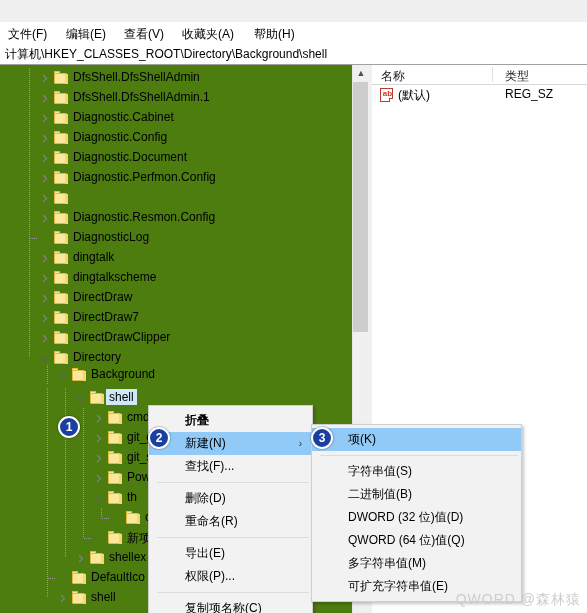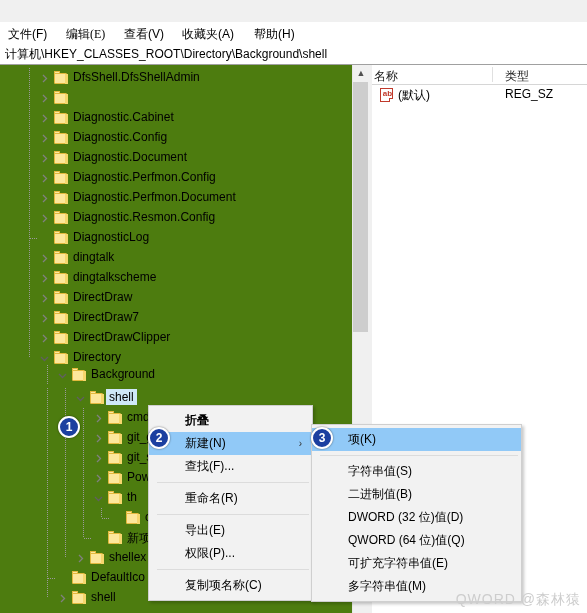--- a/index.html
+++ b/index.html
@@ -96,21 +96,21 @@
              letter-spacing:1px;z-index:60;white-space:nowrap;}
 </style>
 </head>
 <body>
 
 <div class="win">
 
 
   <div class="menubar">
     <div class="menu-item" style="left:6px;"><span>文件(F)</span></div>
-    <div class="menu-item" style="left:64px;font-family:Liberation Serif, serif;"><span>编辑(E)</span></div>
+    <div class="menu-item" style="left:64px;"><span>编辑(E)</span></div>
     <div class="menu-item" style="left:122px;"><span>查看(V)</span></div>
     <div class="menu-item" style="left:180px;"><span>收藏夹(A)</span></div>
     <div class="menu-item" style="left:252px;"><span>帮助(H)</span></div>
   </div>
 
   <div class="addrbar">
     <div class="addrtext">计算机\HKEY_CLASSES_ROOT\Directory\Background\shell</div>
   </div>
 
   <div class="tree-pane">
@@ -134,20 +134,21 @@
           <div class="chev" style="left: 39px;">
             <svg width="11" height="11" viewBox="0 0 11 11">
               <path d="M4 2 L7.5 5.5 L4 9" fill="none" stroke="#808080" stroke-width="1.3"></path>
             </svg>
           </div>
           <div class="folder" style="left: 54px;">
             <div class="tab"></div>
             <div class="body"></div>
             <div class="side"></div>
           </div>
+          <div class="lbl" style="left: 73px;">DfsShell.DfsShellAdmin.1</div>
         </div>
         <div class="row" style="top: 43px;">
           <div class="guide" style="left: 29px;"></div>
           <div class="chev" style="left: 39px;">
             <svg width="11" height="11" viewBox="0 0 11 11">
               <path d="M4 2 L7.5 5.5 L4 9" fill="none" stroke="#808080" stroke-width="1.3"></path>
             </svg>
           </div>
           <div class="folder" style="left: 54px;">
             <div class="tab"></div>
@@ -203,21 +204,20 @@
           <div class="chev" style="left: 39px;">
             <svg width="11" height="11" viewBox="0 0 11 11">
               <path d="M4 2 L7.5 5.5 L4 9" fill="none" stroke="#808080" stroke-width="1.3"></path>
             </svg>
           </div>
           <div class="folder" style="left: 54px;">
             <div class="tab"></div>
             <div class="body"></div>
             <div class="side"></div>
           </div>
-          <div class="lbl" style="left: 73px;">Diagnostic.Perfmon.Document</div>
         </div>
         <div class="row" style="top: 143px; text-align: right;">
           <div class="guide" style="left: 29px;"></div>
           <div class="chev" style="left: 39px;">
             <svg width="11" height="11" viewBox="0 0 11 11">
               <path d="M4 2 L7.5 5.5 L4 9" fill="none" stroke="#808080" stroke-width="1.3"></path>
             </svg>
           </div>
           <div class="folder" style="left: 54px;">
             <div class="tab"></div>
@@ -498,56 +498,57 @@
 
   <div class="vscroll">
     <div class="arrow">▲</div>
     <div class="thumb"></div>
   </div>
 
   <div class="splitter"></div>
 
   <div class="list-pane">
     <div class="lp-head">
-      <div class="col" style="left:2px;font-family:Liberation Mono, monospace;">名称</div>
+      <div class="col" style="left:9px;font-family:Liberation Mono, monospace;">名称</div>
       <div class="colsep" style="left:120px;"></div>
       <div class="col" style="left:133px;">类型</div>
     </div>
     <div class="lp-row">
       <div class="abicon">
         <span>ab</span>
           <div class="fold"></div>
       </div>
       <div class="lp-name">(默认)</div>
       <div class="lp-type">REG_SZ</div>
     </div>
   </div>
 
   <div class="ctxmenu" id="ctxmenu" style="left:148px;top:405px;width:163px;padding:3px 0;">
       <div class="ctx-item bold"><span>折叠</span></div>
       <div class="ctx-item hl"><span>新建(N)</span><span class="ctx-arrow">›</span></div>
       <div class="ctx-item"><span>查找(F)...</span></div>
       <div class="ctx-sep"></div>
+      <div class="ctx-item"><span>删除(D)</span></div>
       <div class="ctx-item"><span>重命名(R)</span></div>
       <div class="ctx-sep"></div>
       <div class="ctx-item"><span>导出(E)</span></div>
       <div class="ctx-item"><span>权限(P)...</span></div>
       <div class="ctx-sep"></div>
       <div class="ctx-item"><span>复制项名称(C)</span></div>
     </div>
 
   <div class="ctxmenu" id="submenu" style="left:311px;top:424px;width:209px;padding:3px 0;">
       <div class="ctx-item hl"><span>项(K)</span></div>
       <div class="ctx-sep"></div>
       <div class="ctx-item"><span>字符串值(S)</span></div>
       <div class="ctx-item"><span>二进制值(B)</span></div>
       <div class="ctx-item"><span>DWORD (32 位)值(D)</span></div>
       <div class="ctx-item"><span>QWORD (64 位)值(Q)</span></div>
+      <div class="ctx-item"><span>多字符串值(M)</span></div>
       <div class="ctx-item"><span>可扩充字符串值(E)</span></div>
-      <div class="ctx-item"><span>多字符串值(M)</span></div>
     </div>
 
   <div id="badges">
       <div class="badge" style="left: 58px; top: 416px;">1</div>
       <div class="badge" style="left: 148px; top: 427px;">2</div>
       <div class="badge" style="left: 311px; top: 427px;">3</div>
     </div>
 
   <div class="watermark">QWORD @森林猿</div>
 </div>

